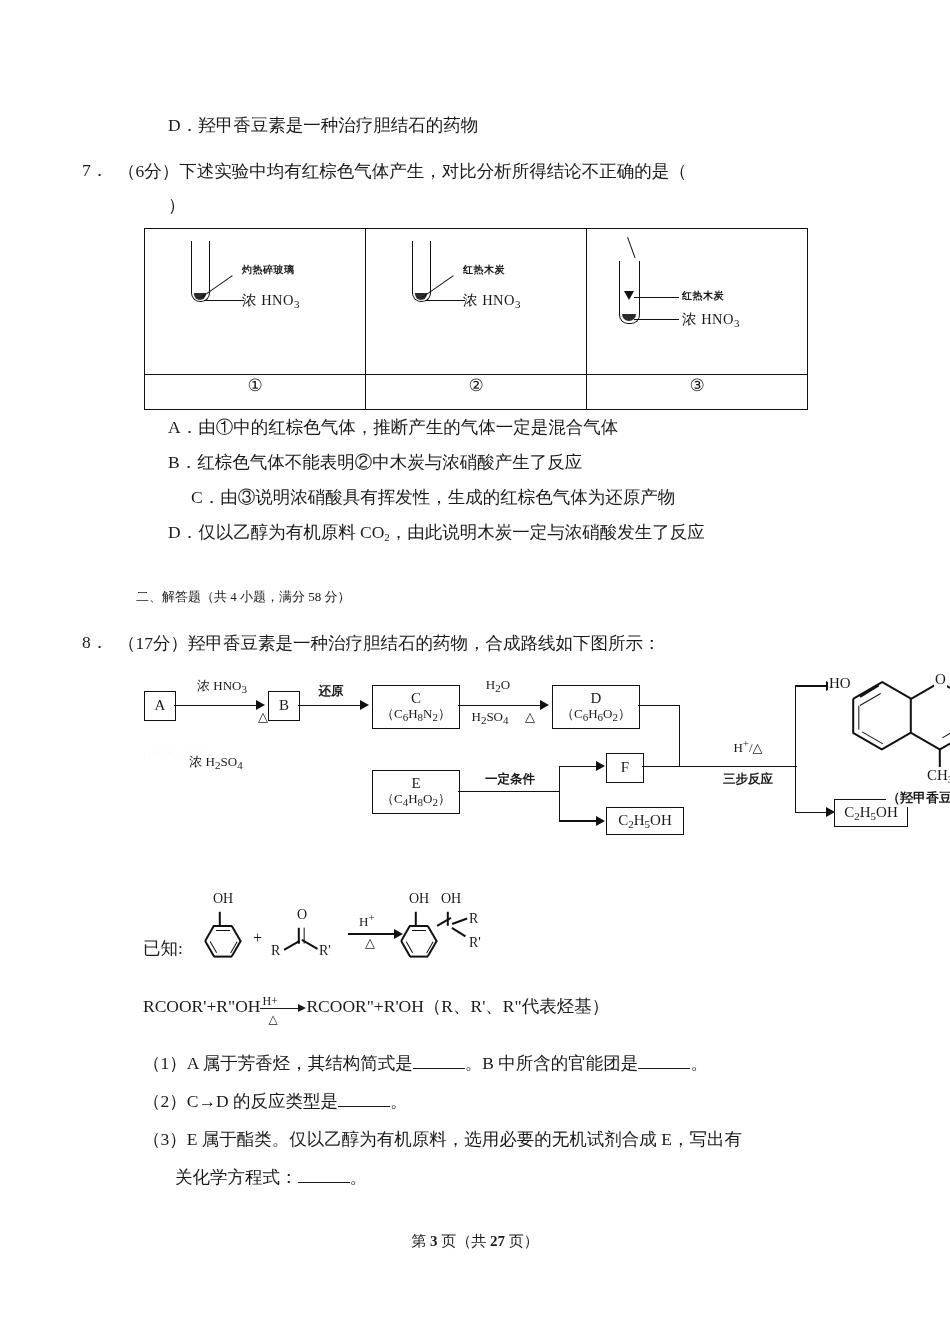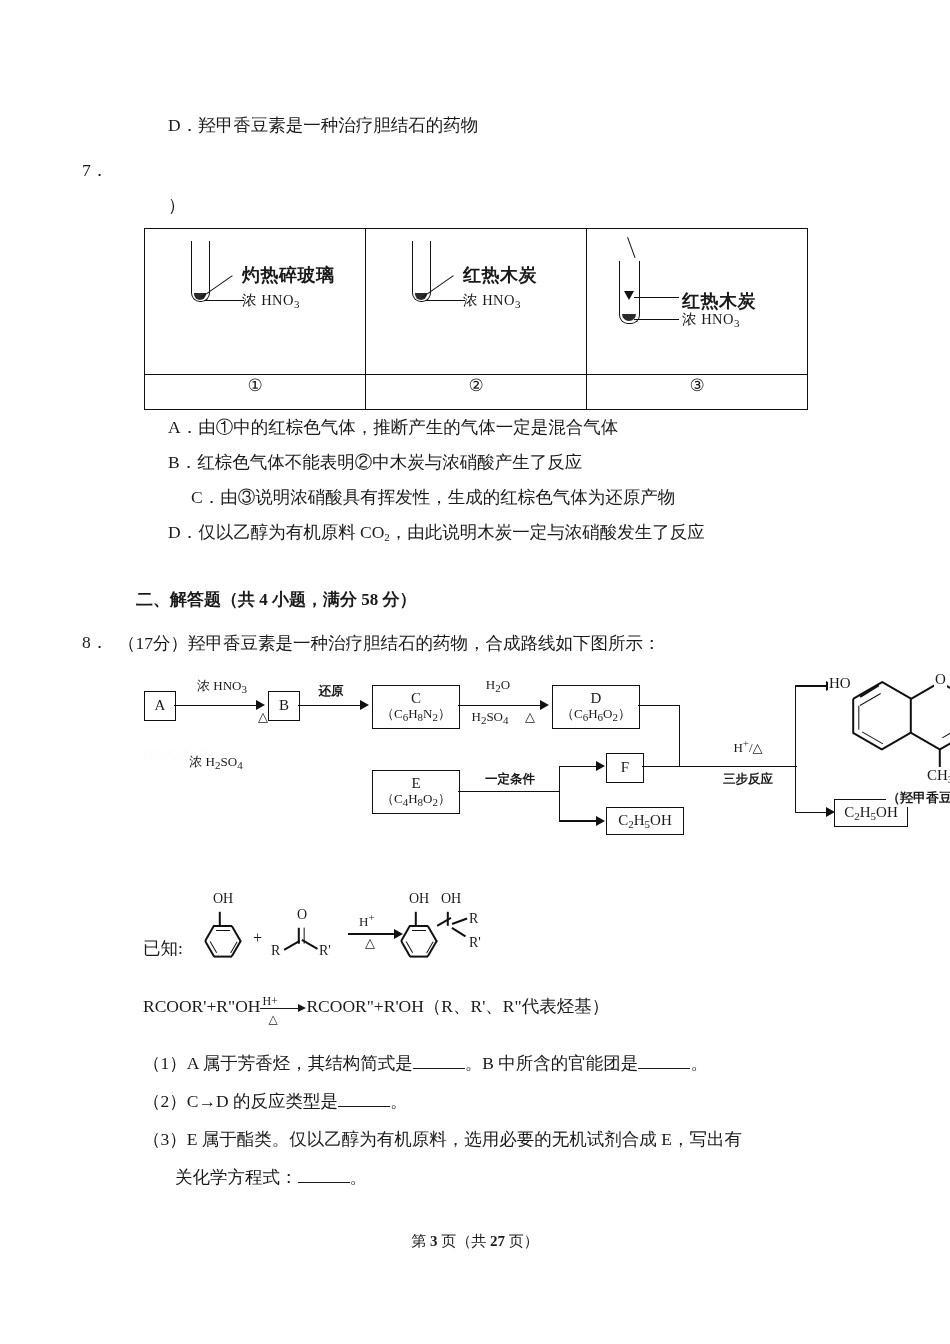--- a/index.html
+++ b/index.html
@@ -10,41 +10,41 @@
     color:#1a1a1a;
     position:relative;
     overflow:hidden;
   }
   .page { position:absolute; left:0; top:0; width:950px; height:1344px; }
 
   
   .line { position:absolute; font-size:17.5px; line-height:1.5; white-space:nowrap; }
   .opt  { position:absolute; font-size:17.5px; white-space:nowrap; }
   .qnum { position:absolute; font-size:17.5px; }
-  .sect-head { position:absolute; font-size:17px; font-weight:bold; white-space:nowrap; }
+  .sect-head { position:absolute; font-size:13px; font-weight:normal; white-space:nowrap; }
   .sub  { font-size:11px; vertical-align:-3px; }
   .sup  { font-size:11px; vertical-align:5px; }
   .blank { display:inline-block; border-bottom:1px solid #1a1a1a; width:52px; height:15px; }
 
   
   .exp-table { position:absolute; border:1.6px solid #111; border-collapse:collapse; }
   .exp-table td { border:1.3px solid #111; vertical-align:top; padding:0; position:relative; }
   .exp-cell { width:220px; height:145px; }
   .exp-label-cell { height:34px; text-align:center; vertical-align:middle; font-size:17px; }
 
   .tube-wrap { position:absolute; }
   .tube { position:absolute; background:#fff; border:1.6px solid #111; border-top:none;
           border-bottom-left-radius:9px; border-bottom-right-radius:9px; }
   .tube-liquid { position:absolute; background:#2b2b2b;
                  border-bottom-left-radius:7px; border-bottom-right-radius:7px; }
   .tube-solid { position:absolute; width:0; height:0; border-left:5px solid transparent;
                 border-right:5px solid transparent; border-top:9px solid #111; }
   .lead { position:absolute; background:#111; transform-origin:0 0; height:1.2px; }
   .tag { position:absolute; font-size:14.5px; white-space:nowrap; letter-spacing:.5px; }
-  .tag-cn { font-family:"DejaVu Sans","Liberation Sans",sans-serif; font-weight:bold; font-size:18px; }
+  .tag-cn { font-family:"DejaVu Sans","Liberation Sans",sans-serif; font-weight:bold; font-size:10px; }
 
   
   .scheme { position:absolute; }
   .sbox { position:absolute; border:1.5px solid #111; background:#fff;
           display:flex; flex-direction:column; align-items:center; justify-content:center;
           text-align:center; line-height:1.15; font-size:15px; }
   .sbox .f2 { font-size:13px; }
   .seg { position:absolute; background:#111; }
   .arrow-r { position:absolute; width:0; height:0;
              border-top:5px solid transparent; border-bottom:5px solid transparent;
@@ -66,20 +66,21 @@
   .footer b { font-weight:bold; }
 </style>
 </head>
 <body>
 
 <div class="page">
 
   <div class="line" style="left:168px; top:112px;">D．羟甲香豆素是一种治疗胆结石的药物</div>
 
   <div class="qnum" style="left:82px; top:158px;">7．</div>
+  <div class="line" style="left:118px; top:158px;">（6分）下述实验中均有红棕色气体产生，对比分析所得结论不正确的是（</div>
   <div class="line" style="left:168px; top:192px;">）</div>
 
   <table class="exp-table" style="left:144px; top:228px;">
     <tbody>
         <tr>
       <td class="exp-cell">
         <div class="tube-wrap" style="left:42px; top:12px; width:180px; height:80px;">
           <div class="tube" style="left:4px; top:0px; width:17px; height:60px;"></div>
           <div class="tube-liquid" style="left:6.5px; top:52px; width:12px; height:7px;"></div>
           <div class="lead" style="left:14px; top:56px; width:38px; transform:rotate(-35deg);"></div>

